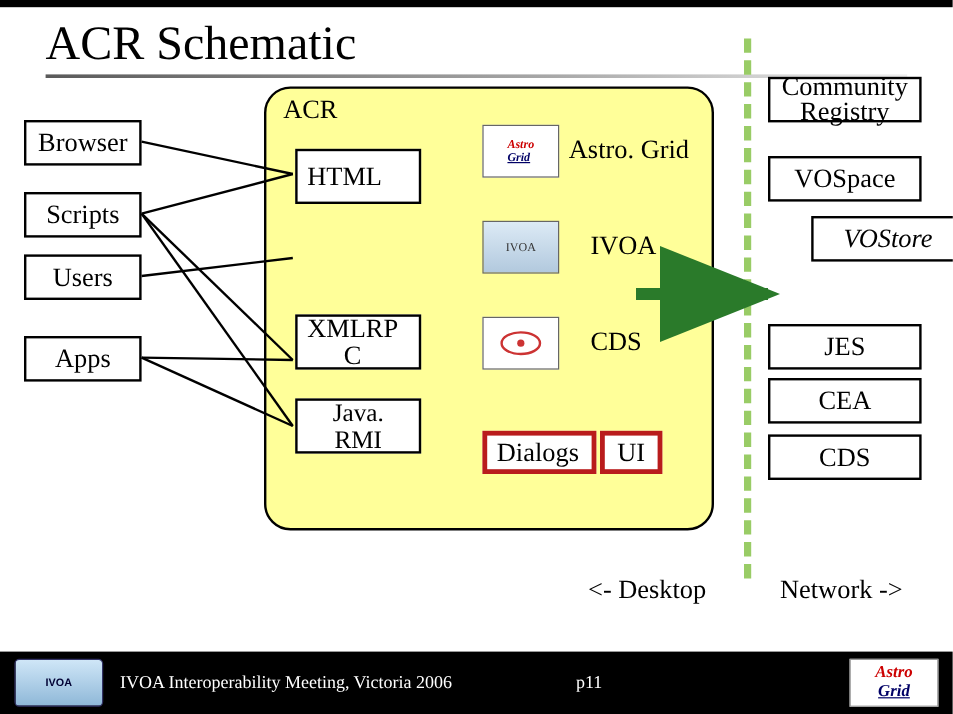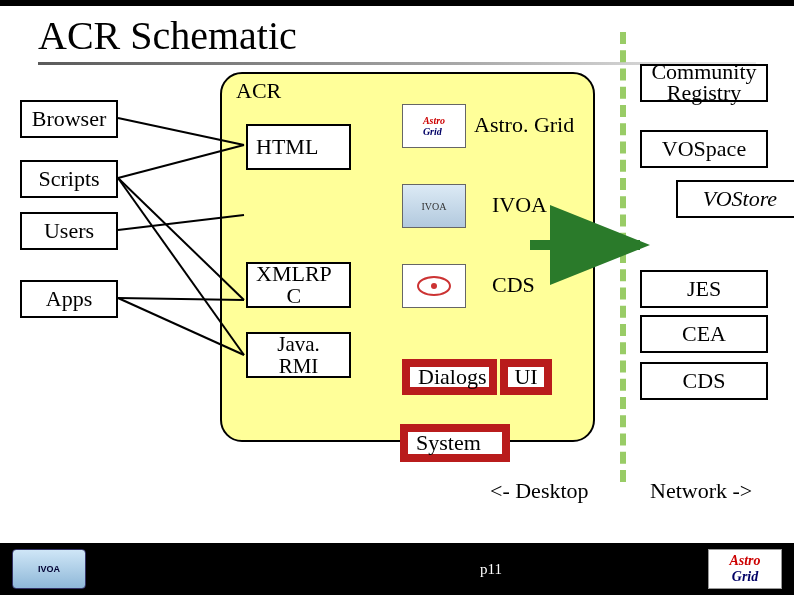--- a/index.html
+++ b/index.html
@@ -26,23 +26,23 @@
 
   svg.lines { position: absolute; top: 0; left: 0; width: 794px; height: 595px; pointer-events: none; }
 
   .footer { position: absolute; bottom: 0; left: 0; width: 100%; height: 52px; background: #000; color: #fff; }
   .footer-text { position: absolute; left: 100px; top: 18px; font-size: 15px; font-family: "Times New Roman", serif; }
   .footer-page { position: absolute; left: 480px; top: 18px; font-size: 15px; }
   .footer-icon-left { position: absolute; left: 12px; top: 6px; width: 74px; height: 40px; background: linear-gradient(#cfe6f7,#8fb8d8); border: 1px solid #336; border-radius: 4px; display:flex; align-items:center; justify-content:center; font-size:9px; color:#003; font-family: sans-serif; font-weight: bold; }
   .footer-icon-right { position: absolute; right: 12px; top: 6px; width: 74px; height: 40px; background: #fff; border: 1px solid #999; display:flex; align-items:center; justify-content:center; }
   .ag-logo { font-family: cursive; }
   .ag-logo .a { color:#c00; font-weight:bold; font-style:italic; }
-  .ag-logo .g { color:#006; font-weight:bold; font-style:italic; }
+  .ag-logo .g { color:#006; font-weight:bold; font-style:italic;text-decoration:underline; }
 
-  .sys-box, .dlg-box, .ui-box { border: 8px solid #b91c1c; background: #fff; font-size: 22px; display:flex; align-items:center; padding-left: 8px; }
+  .sys-box, .dlg-box, .ui-box { border: 4px solid #b91c1c; background: #fff; font-size: 22px; display:flex; align-items:center; padding-left: 8px; }
 
   .right-box { width: 128px; height: 38px; }
   .client-box { width: 98px; height: 38px; }
 </style>
 </head>
 <body>
 
 <div class="slide">
   <div class="topbar"></div>
   <div class="title">ACR Schematic</div>
@@ -76,21 +76,20 @@
           <ellipse cx="20" cy="15" rx="16" ry="9" fill="none" stroke="#c33" stroke-width="2"></ellipse>
           <circle cx="20" cy="15" r="3" fill="#c33"></circle>
         </svg>
     </div>
     <div class="abs label" style="top:198px; left:270px;">CDS</div>
 
     <div class="abs dlg-box" style="top:285px; left:180px; width:95px; height:36px;">Dialogs</div>
     <div class="abs ui-box" style="top:285px; left:278px; width:52px; height:36px; justify-content:center; padding:0;">UI</div>
   </div>
 
-  <div class="abs sys-box" style="top:424px; left:400px; width:110px; height:38px;">System</div>
 
   <div class="abs box right-box" style="top:64px; left:640px; line-height:0.95; white-space:pre-line;">Community
 Registry</div>
   <div class="abs box right-box" style="top:130px; left:640px;">VOSpace</div>
   <div class="abs box right-box" style="top:180px; left:676px;font-style:italic;">VOStore</div>
   <div class="abs box right-box" style="top:270px; left:640px; justify-content:center;">JES</div>
   <div class="abs box right-box" style="top:315px; left:640px; justify-content:center;">CEA</div>
   <div class="abs box right-box" style="top:362px; left:640px; justify-content:center;">CDS</div>
 
   <div class="abs label" style="top:478px; left:490px;">&lt;- Desktop</div>
@@ -109,20 +108,21 @@
     <line x1="118" y1="178" x2="244" y2="355" stroke="#000" stroke-width="2"></line>
     <line x1="118" y1="230" x2="244" y2="215" stroke="#000" stroke-width="2"></line>
     <line x1="118" y1="298" x2="244" y2="300" stroke="#000" stroke-width="2"></line>
     <line x1="118" y1="298" x2="244" y2="355" stroke="#000" stroke-width="2"></line>
 
     <line x1="530" y1="245" x2="640" y2="245" stroke="#2a7a2a" stroke-width="10" marker-end="url(#arr)"></line>
   </svg>
 
   <div class="footer">
     <div class="footer-icon-left">IVOA</div>
+    <div class="footer-text">IVOA Interoperability Meeting, Victoria 2006</div>
     <div class="footer-page">p11</div>
     <div class="footer-icon-right">
       <span class="ag-logo" style="font-size:14px; text-align:center;">
         <span class="a">Astro</span><br>
         <span class="g">Grid</span>
       </span>
     </div>
   </div>
 </div>
 

